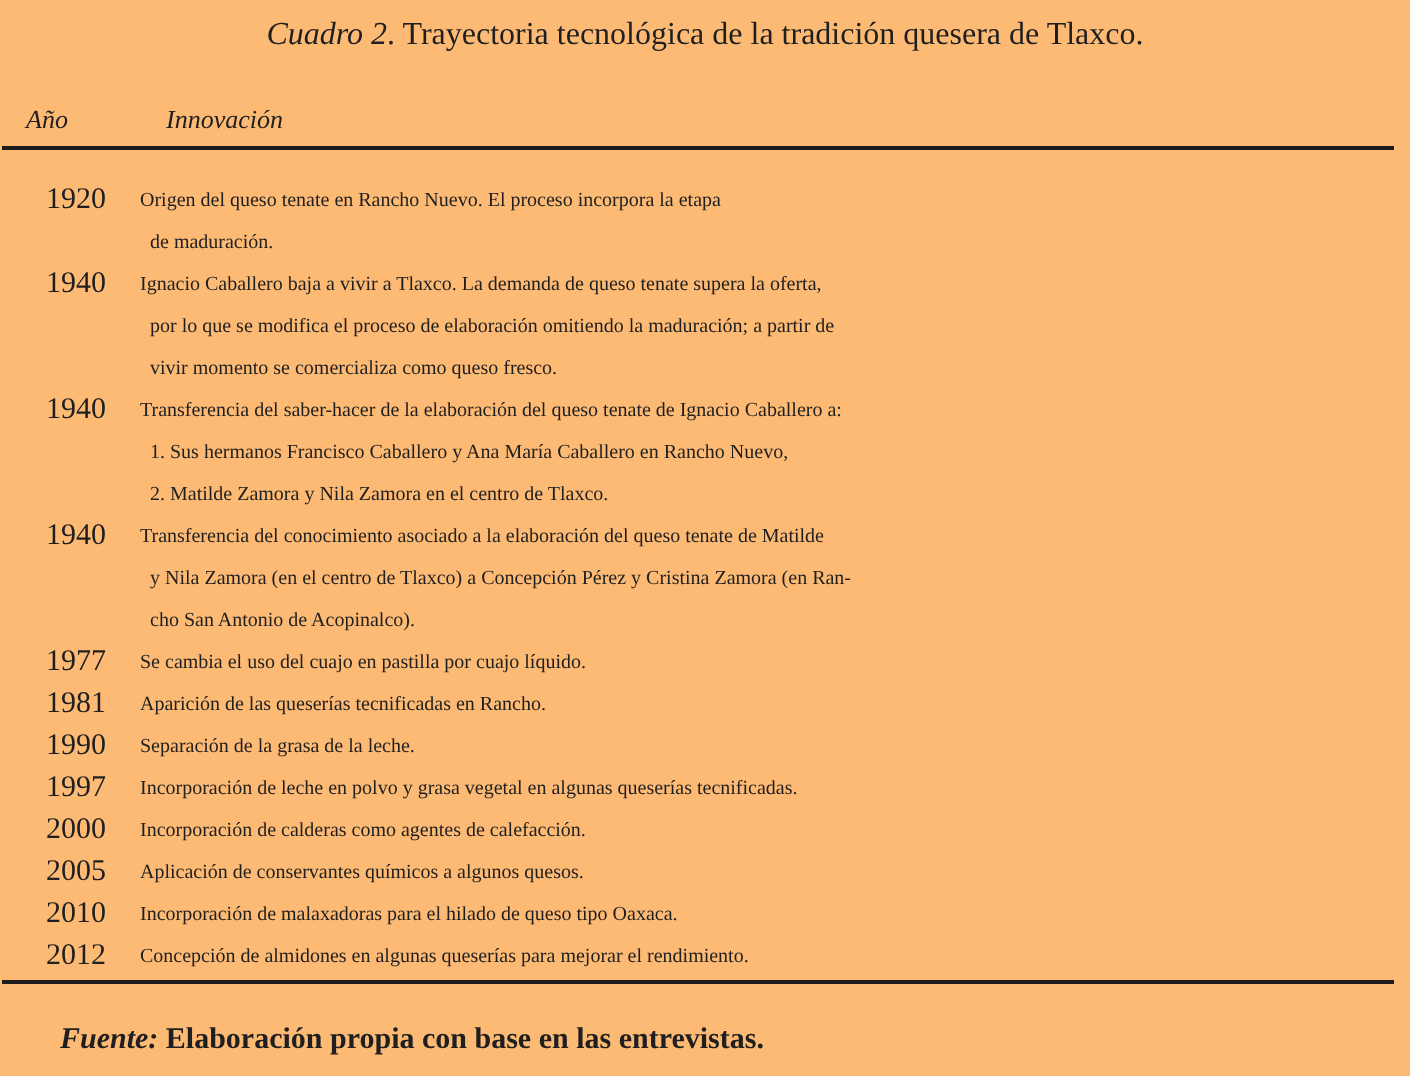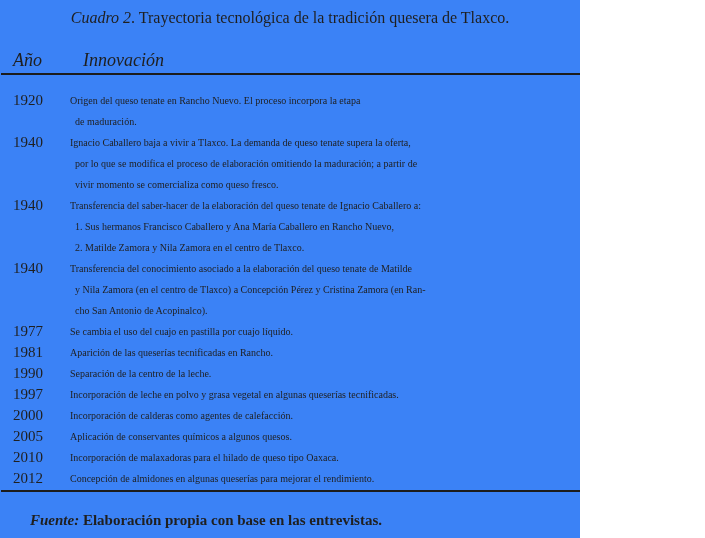--- a/index.html
+++ b/index.html
@@ -1,42 +1,42 @@
 <!DOCTYPE html>
 <html><head>
 <meta charset="utf-8">
 <style>
   html,body { margin:0; padding:0; background:#ffffff; }
   .page {
     position:relative;
-    width:580px; height:538px;
-    background:#3b82f6;
+    width:705px; height:538px;
+    background:#fdba74;
     color:#1f1f1f;
     font-family:"Liberation Serif","DejaVu Serif",serif;
     overflow:hidden;
   }
   .it { font-style:italic; }
   .caption {
     position:absolute; top:7px; left:0; width:100%;
     text-align:center; font-size:16px; line-height:22px;
     white-space:nowrap;
   }
-  .col-head { position:absolute; top:51px; font-size:18px; line-height:18px; }
+  .col-head { position:absolute; top:51px; font-size:13px; line-height:18px; }
   .col-head-year  { left:13px; }
   .col-head-innov { left:83px; }
   .rule {
     position:absolute; left:1px; width:696px; height:2px;
     background:#1c1c1c;
   }
   .rule-header { top:73px; }
   .rule-bottom { top:490px; }
   .tbody { position:absolute; top:90px; left:0; width:705px; }
   .row { display:flex; align-items:flex-start; }
   .year {
-    flex:0 0 70px; box-sizing:border-box; padding-left:13px;
+    flex:0 0 70px; box-sizing:border-box; padding-left:23px;
     font-size:15px; line-height:21px;
   }
   .desc { font-size:10px; line-height:21px; white-space:nowrap; }
   .line { height:21px; }
   .line.cont { padding-left:5px; }
   .source {
     position:absolute; top:510px; left:30px;
     font-size:15px; line-height:20px; white-space:nowrap;font-weight:bold;
   }
 </style>
@@ -92,21 +92,21 @@
       </div>
       <div class="row">
         <div class="year">1981</div>
         <div class="desc">
           <div class="line">Aparición de las queserías tecnificadas en Rancho.</div>
         </div>
       </div>
       <div class="row">
         <div class="year">1990</div>
         <div class="desc">
-          <div class="line">Separación de la centro de la leche.</div>
+          <div class="line">Separación de la grasa de la leche.</div>
         </div>
       </div>
       <div class="row">
         <div class="year">1997</div>
         <div class="desc">
           <div class="line">Incorporación de leche en polvo y grasa vegetal en algunas queserías tecnificadas.</div>
         </div>
       </div>
       <div class="row">
         <div class="year">2000</div>

